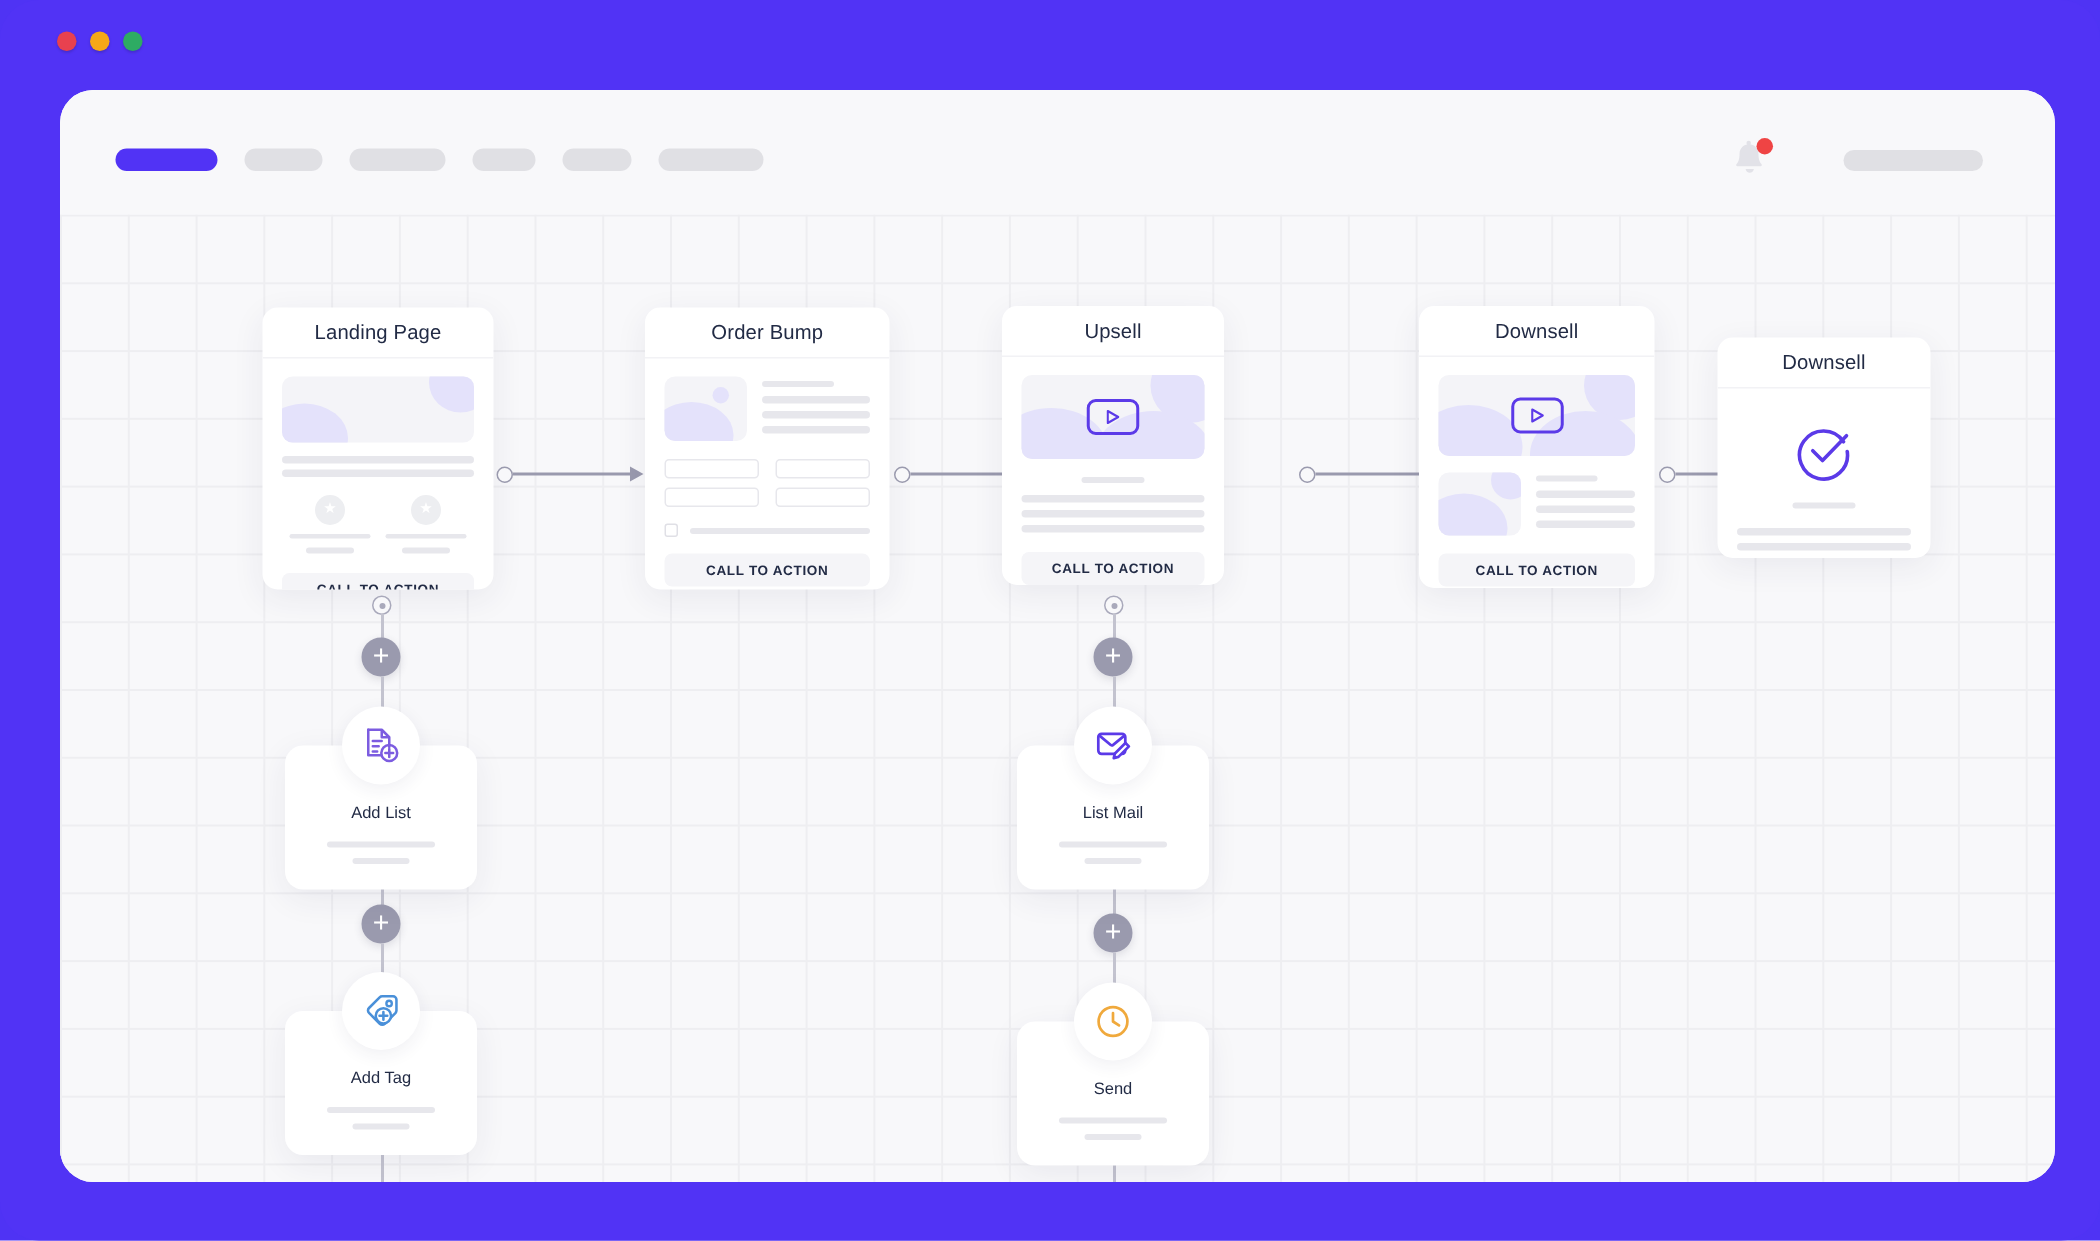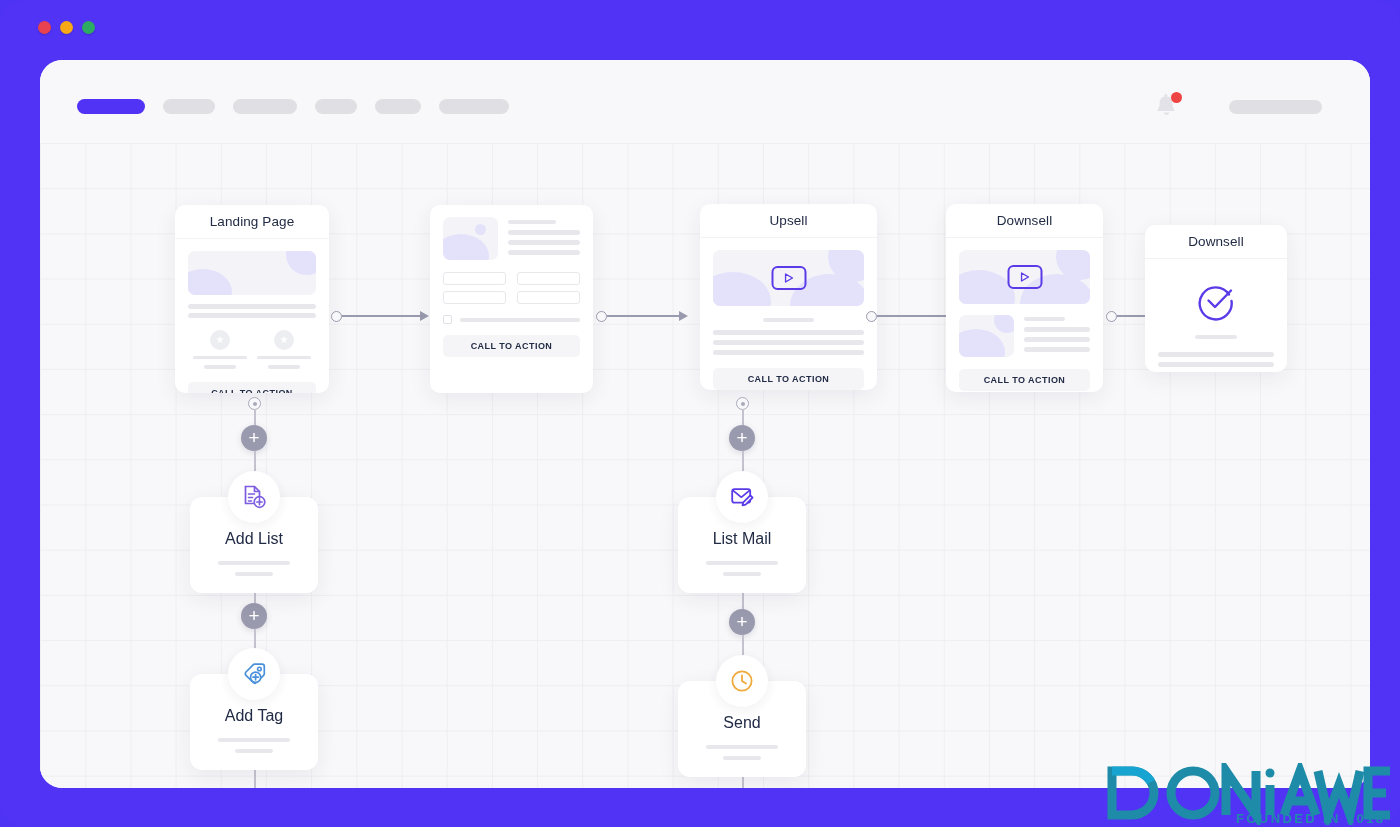--- a/index.html
+++ b/index.html
@@ -142,21 +142,21 @@
     display: flex; align-items: center; justify-content: center;
     box-shadow: 0 3px 12px rgba(40,40,80,.07); z-index: 3;
   }
   .action-card {
     position: absolute; left: 0; top: 26px; width: 128px; height: 96px;
     background: #ffffff; border-radius: 12px;
     box-shadow: 0 6px 22px rgba(40,40,80,.07);
     display: flex; flex-direction: column; align-items: center;
     justify-content: flex-end; padding-bottom: 17px; z-index: 2;
   }
-  .action-card .title { font-size: 16px; color: #222b45; margin-bottom: 13px; }
+  .action-card .title { font-size: 11px; color: #222b45; margin-bottom: 13px; }
   .action-card .ln1 { width: 72px; height: 4px; border-radius: 2px; background: #e7e7ec; margin-bottom: 7px; }
   .action-card .ln2 { width: 38px; height: 4px; border-radius: 2px; background: #e7e7ec; }
 
   
   .logo { position: absolute; right: 6px; bottom: 2px; width: 290px; height: 62px; }
 </style>
 </head>
 <body>
 
 <div class="desktop">
@@ -220,20 +220,21 @@
         </div>
       </div>
 
       <div class="h-conn" style="left:291px; top:165px; width:98px;">
         <span class="knob"></span>
         <span class="shaft"></span>
         <span class="head"></span>
       </div>
 
       <div class="page-card" style="left:390px; top:62px; width:163px; height:188px;">
+        <div class="hdr">Order Bump</div>
         <div class="body">
           <div style="display:flex; gap:10px">
             <div class="hero" style="width:55px; height:43px; flex:none">
               <div class="blob" style="left:-10px; bottom:-18px; width:56px; height:44px; border-radius:50%;"></div>
               <div class="blob" style="right:12px; top:7px; width:11px; height:11px;"></div>
             </div>
             <div style="flex:1; padding-top:3px">
               <div class="ln" style="width:66%; height:4px"></div>
               <div class="ln" style="width:100%; margin-top:6px"></div>
               <div class="ln" style="width:100%; margin-top:5px"></div>
@@ -255,21 +256,21 @@
           <div class="cta" style="margin-top:11px">CALL TO ACTION</div>
         </div>
       </div>
 
       <div class="h-conn" style="left:556px; top:165px; width:92px;">
         <span class="knob"></span>
         <span class="shaft"></span>
         <span class="head"></span>
       </div>
 
-      <div class="page-card" style="left:660px; top:61px; width:177px; height:186px;">
+      <div class="page-card" style="left:628px; top:61px; width:148px; height:186px;">
         <div class="hdr">Upsell</div>
         <div class="body">
           <div class="hero" style="height:56px">
             <div class="blob" style="left:-18px; top:22px; width:76px; height:58px;"></div>
             <div class="blob" style="right:-16px; top:-18px; width:52px; height:50px;"></div>
             <div class="blob" style="right:-6px; bottom:-30px; width:80px; height:62px;"></div>
             <div class="playbtn">
               <svg width="9" height="10" viewBox="0 0 9 10">
                 <path d="M1 1l7 4-7 4z" fill="none" stroke="#5b3ae8" stroke-width="1.4" stroke-linejoin="round"></path>
               </svg>
@@ -421,32 +422,14 @@
           <span class="ln1"></span>
           <span class="ln2"></span>
         </div>
       </div>
 
       <div class="v-line" style="left:701.5px; top:631px; height:28px;"></div>
 
     </div>
   </div>
 
-  <div class="logo">
-    <svg width="290" height="62" viewBox="0 0 290 62">
-      <g fill="none" stroke="#1e8ca8" stroke-width="9">
-        <path d="M8 8h20a22 22 0 0 1 0 44H8z"></path>
-      </g>
-      <g fill="none" stroke="#16a8d8" stroke-width="9">
-        <path d="M8 8h20a22 22 0 0 1 19 11" opacity=".85"></path>
-      </g>
-      <circle cx="89" cy="30" r="22" fill="none" stroke="#1e8ca8" stroke-width="9"></circle>
-      <path d="M122 52V8l30 44V8" fill="none" stroke="#1e8ca8" stroke-width="9"></path>
-      <path d="M166 22v30" fill="none" stroke="#1e8ca8" stroke-width="9"></path>
-      <circle cx="166" cy="10" r="4.5" fill="#1e8ca8"></circle>
-      <path d="M180 52l16-44 16 44M186 38h20" fill="none" stroke="#1e8ca8" stroke-width="9"></path>
-      <path d="M214 8l10 44 11-30 11 30 10-44" fill="none" stroke="#1e8ca8" stroke-width="9"></path>
-      <path d="M286 8h-22v44h22M264 30h18" fill="none" stroke="#1e8ca8" stroke-width="9"></path>
-      <text x="132" y="60" font-family="'Liberation Sans', sans-serif" font-size="13" font-weight="bold" letter-spacing="2.4" fill="#1e8ca8">FOUNDED IN 2018</text>
-    </svg>
-  </div>
 
 </div>
 
 </body></html>

